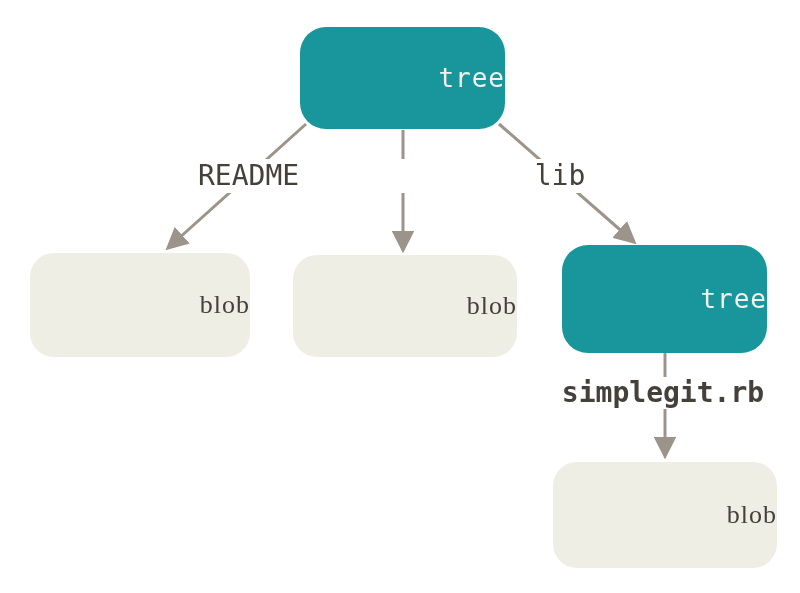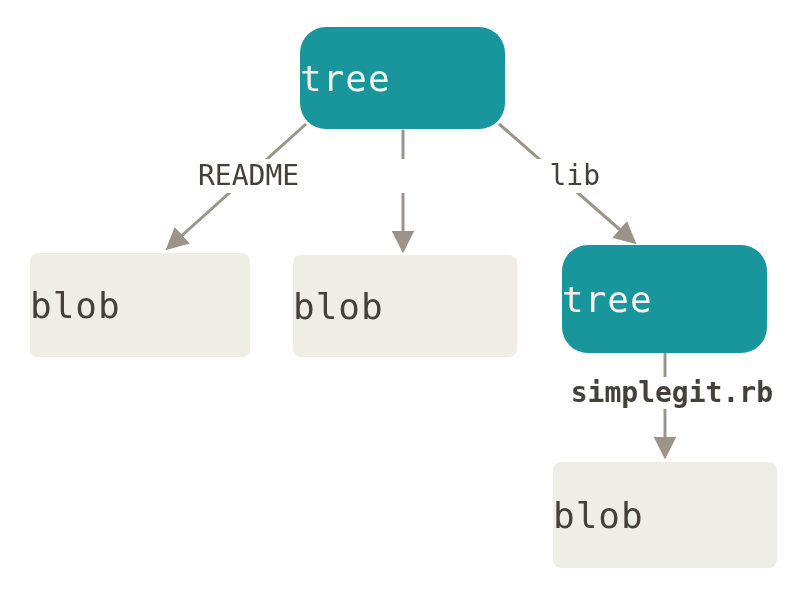--- a/index.html
+++ b/index.html
@@ -19,51 +19,52 @@
   .edge {
     stroke: var(--arrow, #9c948a);
     stroke-width: 3;
     fill: none;
   }
   .arrowhead { fill: var(--arrow, #9c948a); stroke: none; }
   .node {
     position: absolute;
     display: flex;
     align-items: center;
-    justify-content: flex-start;
-    font-size: 36px;
+    justify-content: flex-end;
+    font-size: 26px;
     letter-spacing: 1px;
   }
   .node.tree {
     background: var(--tree-fill, #18969b);
     color: var(--tree-text, #f2f1ec);
     border-radius: 26px;
   }
   .node.blob {
     background: var(--blob-fill, #efeee5);
     color: var(--blob-text, #45403a);
-    border-radius: 8px;
+    border-radius: 24px;
+    font-family: Liberation Serif, serif;
   }
   .edge-label {
     position: absolute;
     background: var(--label-bg, #ffffff);
     color: var(--label-text, #45403a);
     font-size: 28px;
     line-height: 1;
   }
   .band-text {
     position: absolute;
     top: 50%;
     transform: translateY(-50%);
     white-space: pre;
   }
   .centered {
     display: flex;
     align-items: center;
-    justify-content: flex-end;
+    justify-content: center;
   }
 </style>
 </head>
 <body>
 
 <div class="canvas" style="--bg: #ffffff; --tree-fill: #18969b; --tree-text: #f2f1ec; --blob-fill: #efeee5; --blob-text: #45403a; --label-bg: #ffffff; --label-text: #45403a; --arrow: #9c948a;">
 
   <svg class="edges" width="800" height="593" viewBox="0 0 800 593" aria-hidden="true">
     <defs>
       <marker id="arrowhead" viewBox="0 0 10 10" refX="8.5" refY="5" markerWidth="7.5" markerHeight="7.5" orient="auto">

